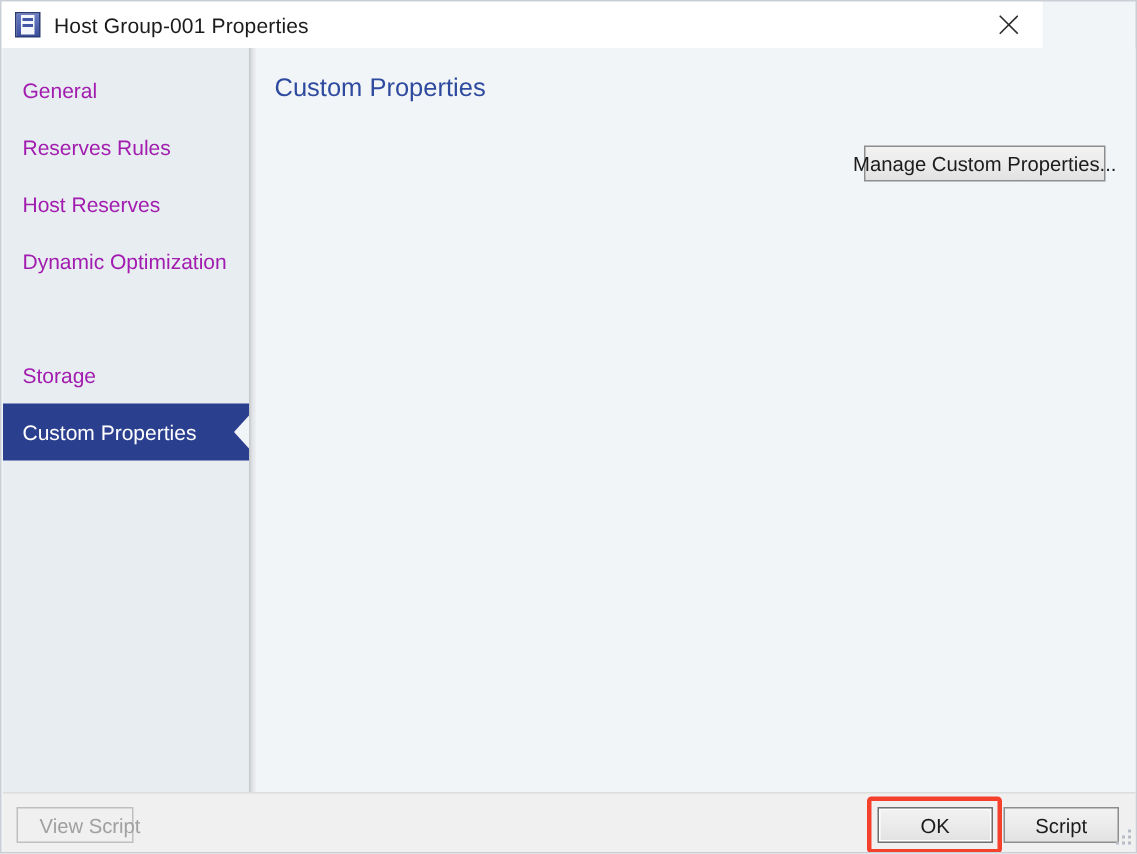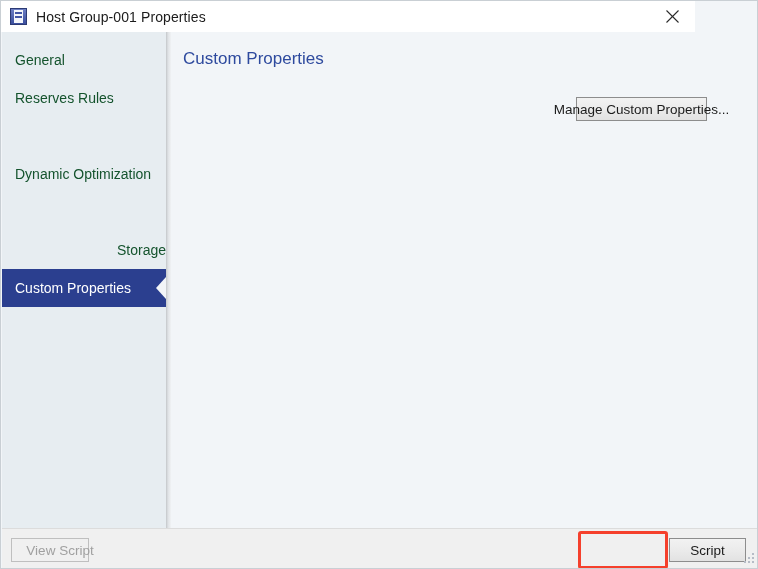--- a/index.html
+++ b/index.html
@@ -102,21 +102,21 @@
     width: 164px;
     height: 38px;
     display: flex;
     align-items: center;
     cursor: default;
     box-sizing: border-box;
   }
   .nav-item .label {
     padding-left: 13px;
     font-size: 14px;
-    color: #14532d;
+    color: #a21caf;
     white-space: nowrap;
   }
   .nav-item.selected {
     background: #2b3f8f;
   }
   .nav-item.selected .label {
     color: #ffffff;
   }
   .nav-arrow {
     position: absolute;
@@ -175,21 +175,21 @@
   .btn.disabled {
     color: #a0a0a0;
     border-color: #bfbfbf;
     background: #f0f0f0;
   }
 
   .manage-btn {
     position: absolute;
     left: 405px;
     top: 65px;
-    width: 131px;
+    width: 161px;
     height: 24px;
   }
 
   
   .bottombar {
     position: absolute;
     left: 1px;
     top: 527px;
     width: 756px;
     height: 41px;
@@ -271,41 +271,45 @@
     </div>
   </div>
 
   <div class="sidebar">
     <div class="nav-item" style="top:9px;">
       <span class="label">General</span>
     </div>
     <div class="nav-item" style="top:47px;">
       <span class="label">Reserves Rules</span>
     </div>
+    <div class="nav-item" style="top:85px;">
+      <span class="label">Host Reserves</span>
+    </div>
     <div class="nav-item" style="top:123px;text-align:right;">
       <span class="label">Dynamic Optimization</span>
     </div>
-    <div class="nav-item" style="top:199px;justify-content:flex-end;">
+    <div class="nav-item" style="top:199px;">
       <span class="label">Storage</span>
     </div>
     <div class="nav-item selected" style="top:237px;">
       <span class="label">Custom Properties</span>
       <span class="nav-arrow"></span>
     </div>
   </div>
 
   <div class="splitter"></div>
 
   <div class="content">
     <div class="content-heading">Custom Properties</div>
     <div class="btn manage-btn">Manage Custom Properties...</div>
   </div>
 
   <div class="bottombar">
     <div class="btn disabled view-script-btn">View Script</div>
+    <div class="btn ok-btn">OK</div>
     <div class="btn cancel-btn">Script</div>
     <div class="highlight-box"></div>
 
     <div class="grip">
       <i style="left:10px; top:0px;"></i>
       <i style="left:6px;  top:4px;"></i>
       <i style="left:10px; top:4px;"></i>
       <i style="left:2px;  top:8px;"></i>
       <i style="left:6px;  top:8px;"></i>
       <i style="left:10px; top:8px;"></i>

